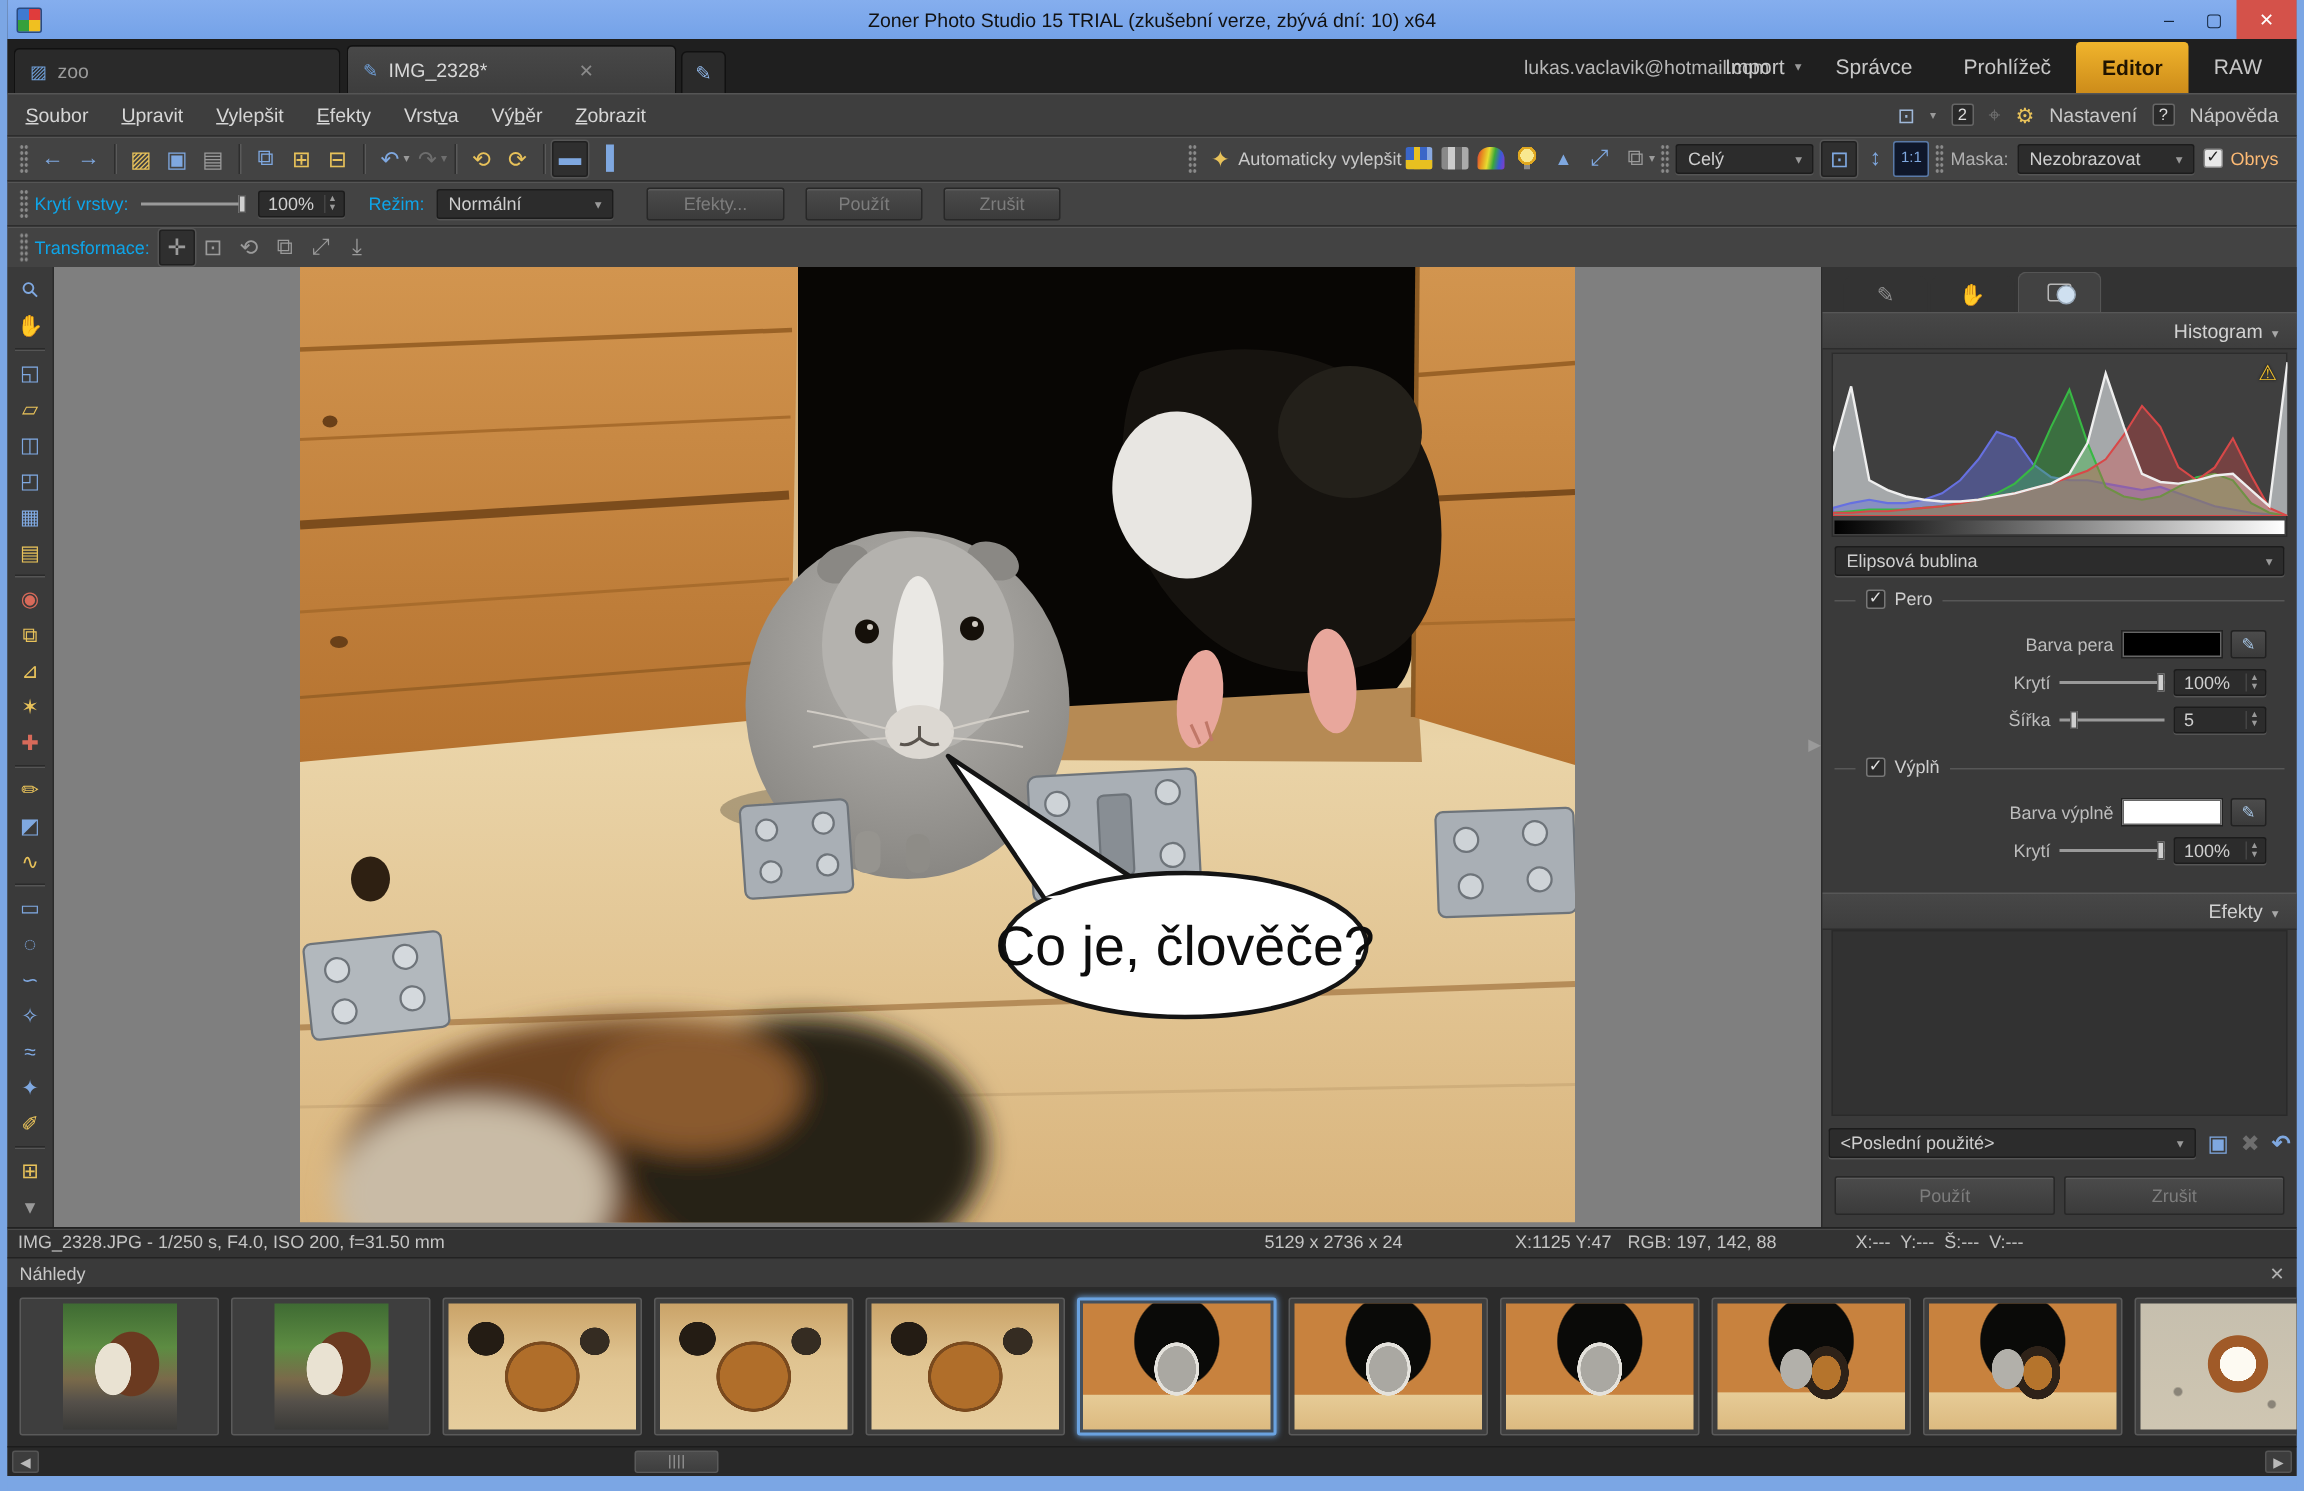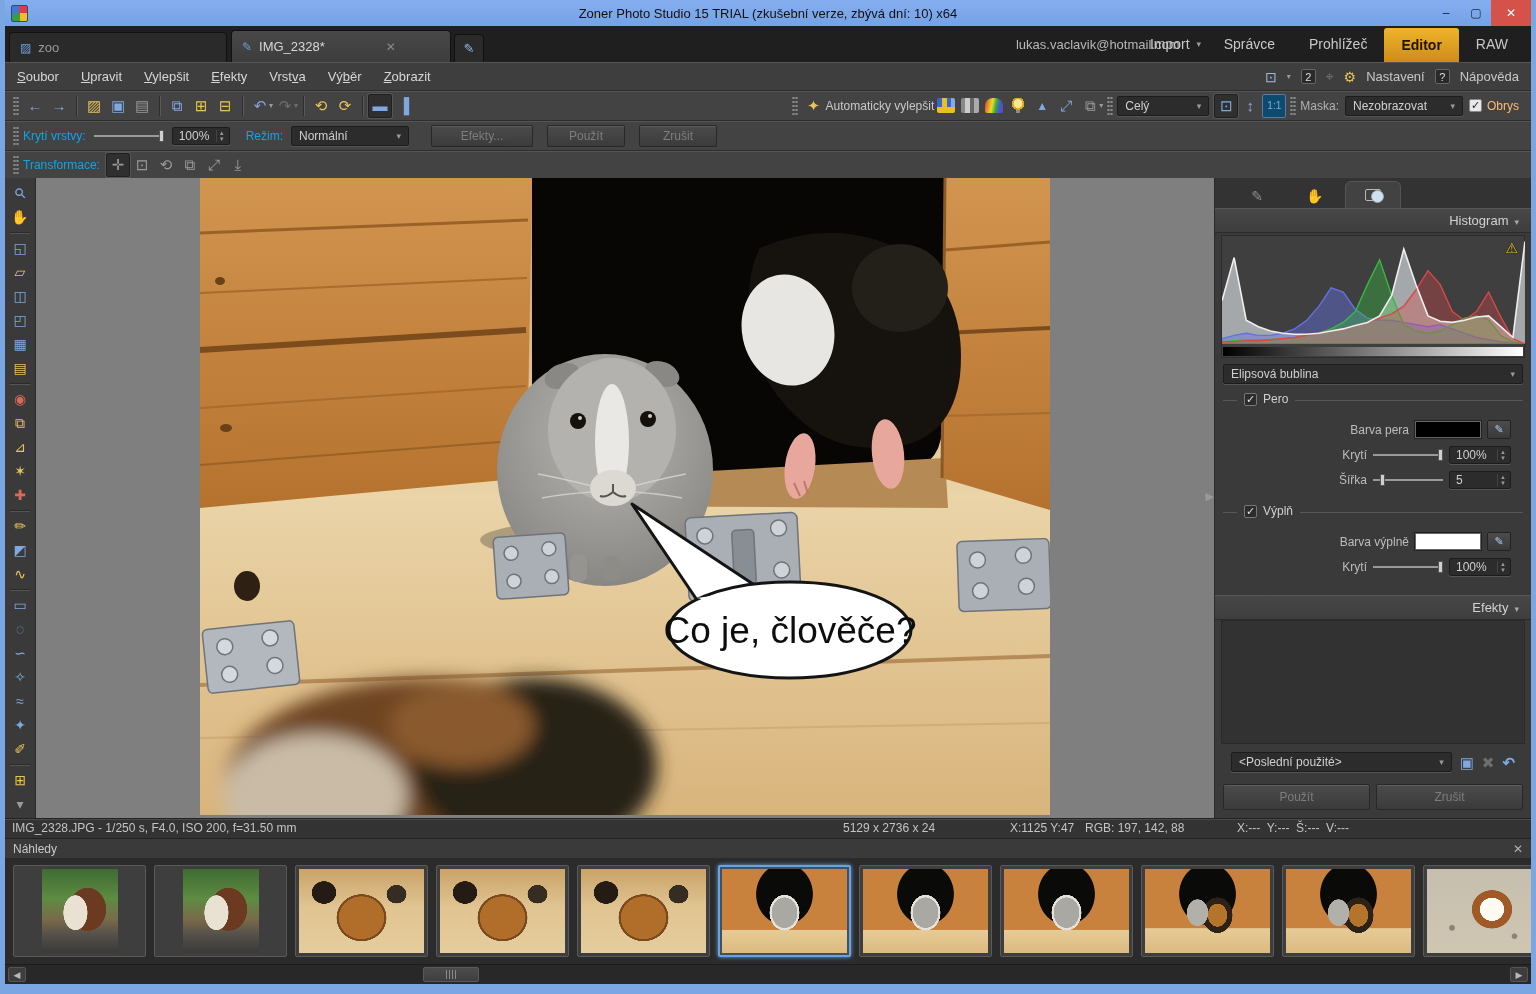--- a/index.html
+++ b/index.html
@@ -82,21 +82,21 @@
   .histo-grad{height:9px;background:linear-gradient(90deg,#000,#fff);margin:0 1px 1px}
   .warn{position:absolute;top:4px;right:6px;color:#f2c12c;font-size:14px;text-shadow:0 0 2px #000}
   .prow{display:flex;align-items:center;justify-content:flex-end;gap:6px;margin:7px 12px;color:#bdbdbd}
   .plabel{width:96px;text-align:right;flex:none}
   .swatch{width:66px;height:17px;border:1px solid #666;box-shadow:0 0 0 1px #222;flex:none}
   .eyedrop{width:24px;height:19px;background:linear-gradient(#4c4c4c,#3a3a3a);border:1px solid #222;display:flex;align-items:center;justify-content:center;color:#a8c8e8;font-size:11px;border-radius:2px}
   .grp{border:1px solid #575757;border-bottom-color:#2f2f2f;margin:12px 8px 0;position:relative;padding:12px 0 4px;border-left:none;border-right:none;border-bottom:none}
   .leg{position:absolute;top:-9px;left:14px;background:#3a3a3a;padding:0 7px;display:flex;gap:6px;align-items:center;color:#cfcfcf}
   .effects-area{flex:1;background:#323232;border:1px solid #2a2a2a;margin:0 6px}
   .bigbtn{display:block;margin:6px 8px;padding:4px;text-align:center;background:linear-gradient(#454545,#3a3a3a);border:1px solid #2c2c2c;color:#7b7b7b;border-radius:2px}
-  .preset-row{display:flex;align-items:flex-end;gap:8px;margin:8px 16px}
+  .preset-row{display:flex;align-items:center;gap:8px;margin:8px 4px}
   .preset-row .dd{flex:1}
   .pico{font-size:15px}
   .rbtns{display:flex;gap:6px;margin:4px 8px 8px}
   .rbtns .btn{flex:1;text-align:center;padding:5px 0}
   
   .statusbar{height:20px;background:#333;border-top:1px solid #222;box-shadow:inset 0 1px 0 #4a4a4a;position:relative;color:#c4c4c4;font-size:12px;flex:none}
   .statusbar span{position:absolute;top:2px;white-space:pre}
   
   .filmheader{height:20px;background:#3a3a3a;border-top:1px solid #222;display:flex;align-items:center;padding:0 8px;color:#c8c8c8;font-size:12px;flex:none}
   .filmheader .x{margin-left:auto;color:#b0b0b0;font-size:12px}
@@ -229,21 +229,21 @@
     <span class="ti c-blue">⤢</span>
     <span class="ti c-gray">⧉</span>
     <span class="drop-arr">▾</span>
     <div class="grip"></div>
     <div class="dd" style="width:92px">
       <span>Celý</span>
       <span class="arr">▾</span>
     </div>
     <span class="ti c-blue pressed" style="margin-left:5px">⊡</span>
     <span class="ti c-blue">↕</span>
-    <span class="ti c-blue" style="font-size:10px;border:1px solid #5a7aa8;background:#0c4a6e">1:1</span>
+    <span class="ti c-blue" style="font-size:10px;border:1px solid #5a7aa8;background:#0f172a">1:1</span>
     <div class="grip"></div>
     <span class="lbl">Maska:</span>
     <div class="dd" style="width:118px;margin:0 6px">
       <span>Nezobrazovat</span>
       <span class="arr">▾</span>
     </div>
     <span class="cb">✓</span>
     <span style="margin:0 8px 0 5px;color:#fdba74">Obrys</span>
   </div>
 
@@ -256,21 +256,21 @@
       </div>
     <div class="spin" style="width:58px">
       <span style="flex:1">100%</span>
       <span class="arrs">▲<br>▼</span>
     </div>
     <span class="lbl dim" style="margin:0 8px 0 16px">Režim:</span>
     <div class="dd" style="width:118px">
       <span>Normální</span>
       <span class="arr">▾</span>
     </div>
-    <button class="btn dim" style="margin-left:22px;width:102px">Efekty...</button>
+    <button class="btn dim" style="margin-left:22px;width:92px">Efekty...</button>
     <button class="btn dim" style="margin-left:14px;width:78px">Použít</button>
     <button class="btn dim" style="margin-left:14px;width:78px">Zrušit</button>
   </div>
 
   <div class="toolbar" style="height:28px">
     <div class="grip"></div>
     <span class="lbl dim" style="margin-right:6px">Transformace:</span>
     <span class="ti c-gray pressed">✛</span>
     <span class="ti c-gray">⊡</span>
     <span class="ti c-gray">⟲</span>

